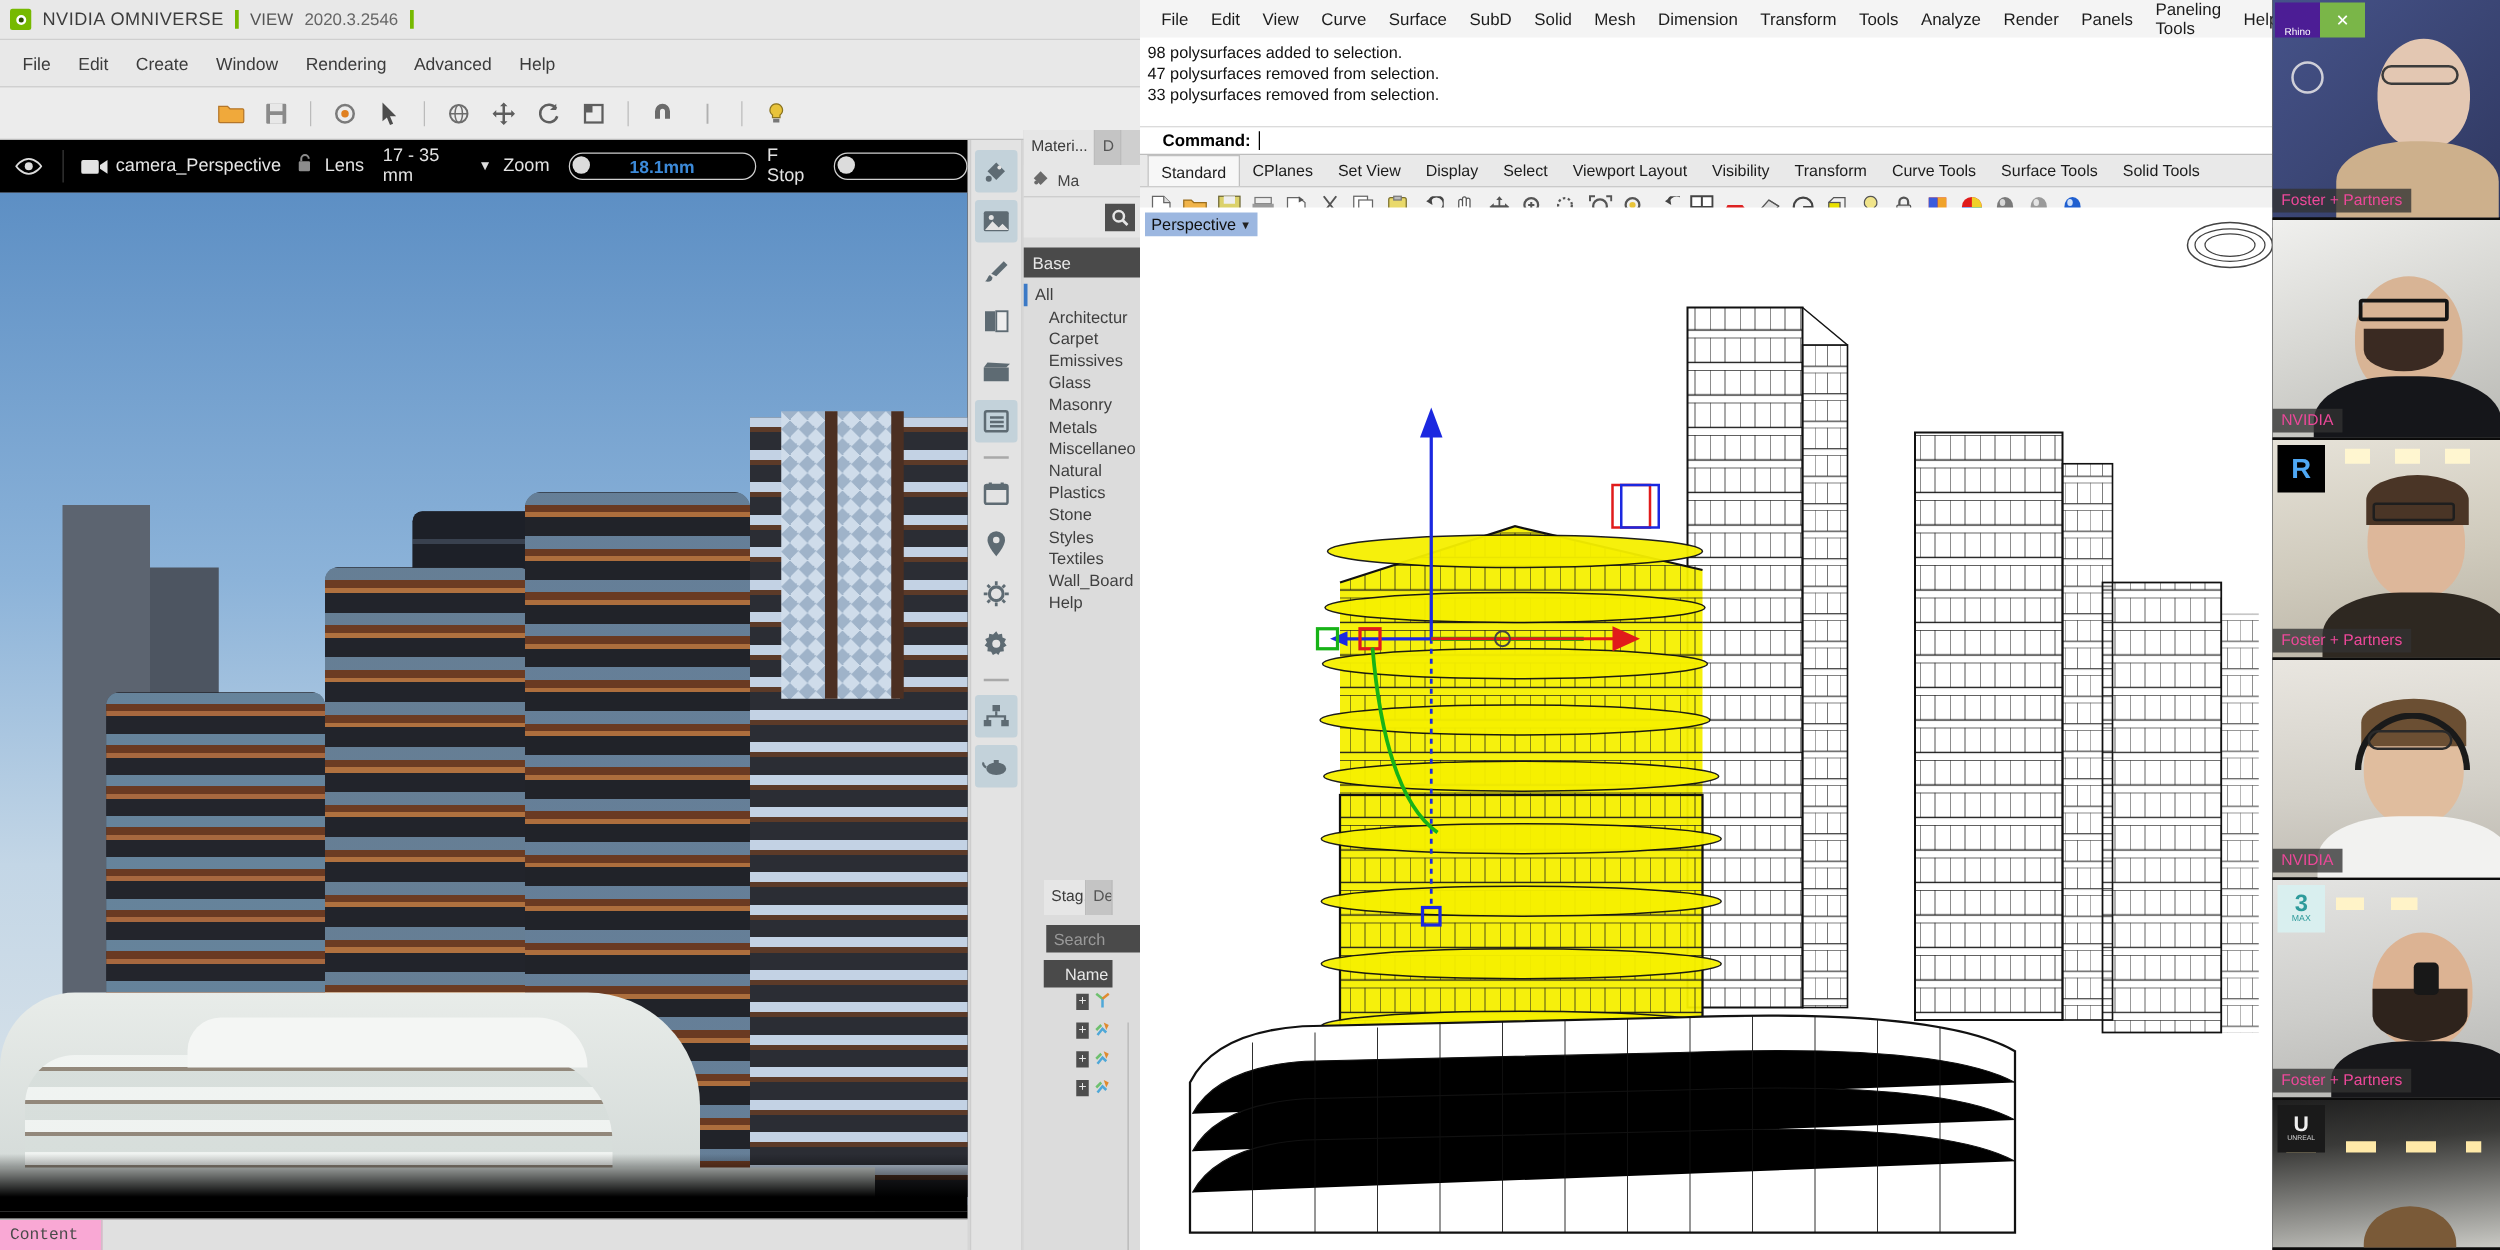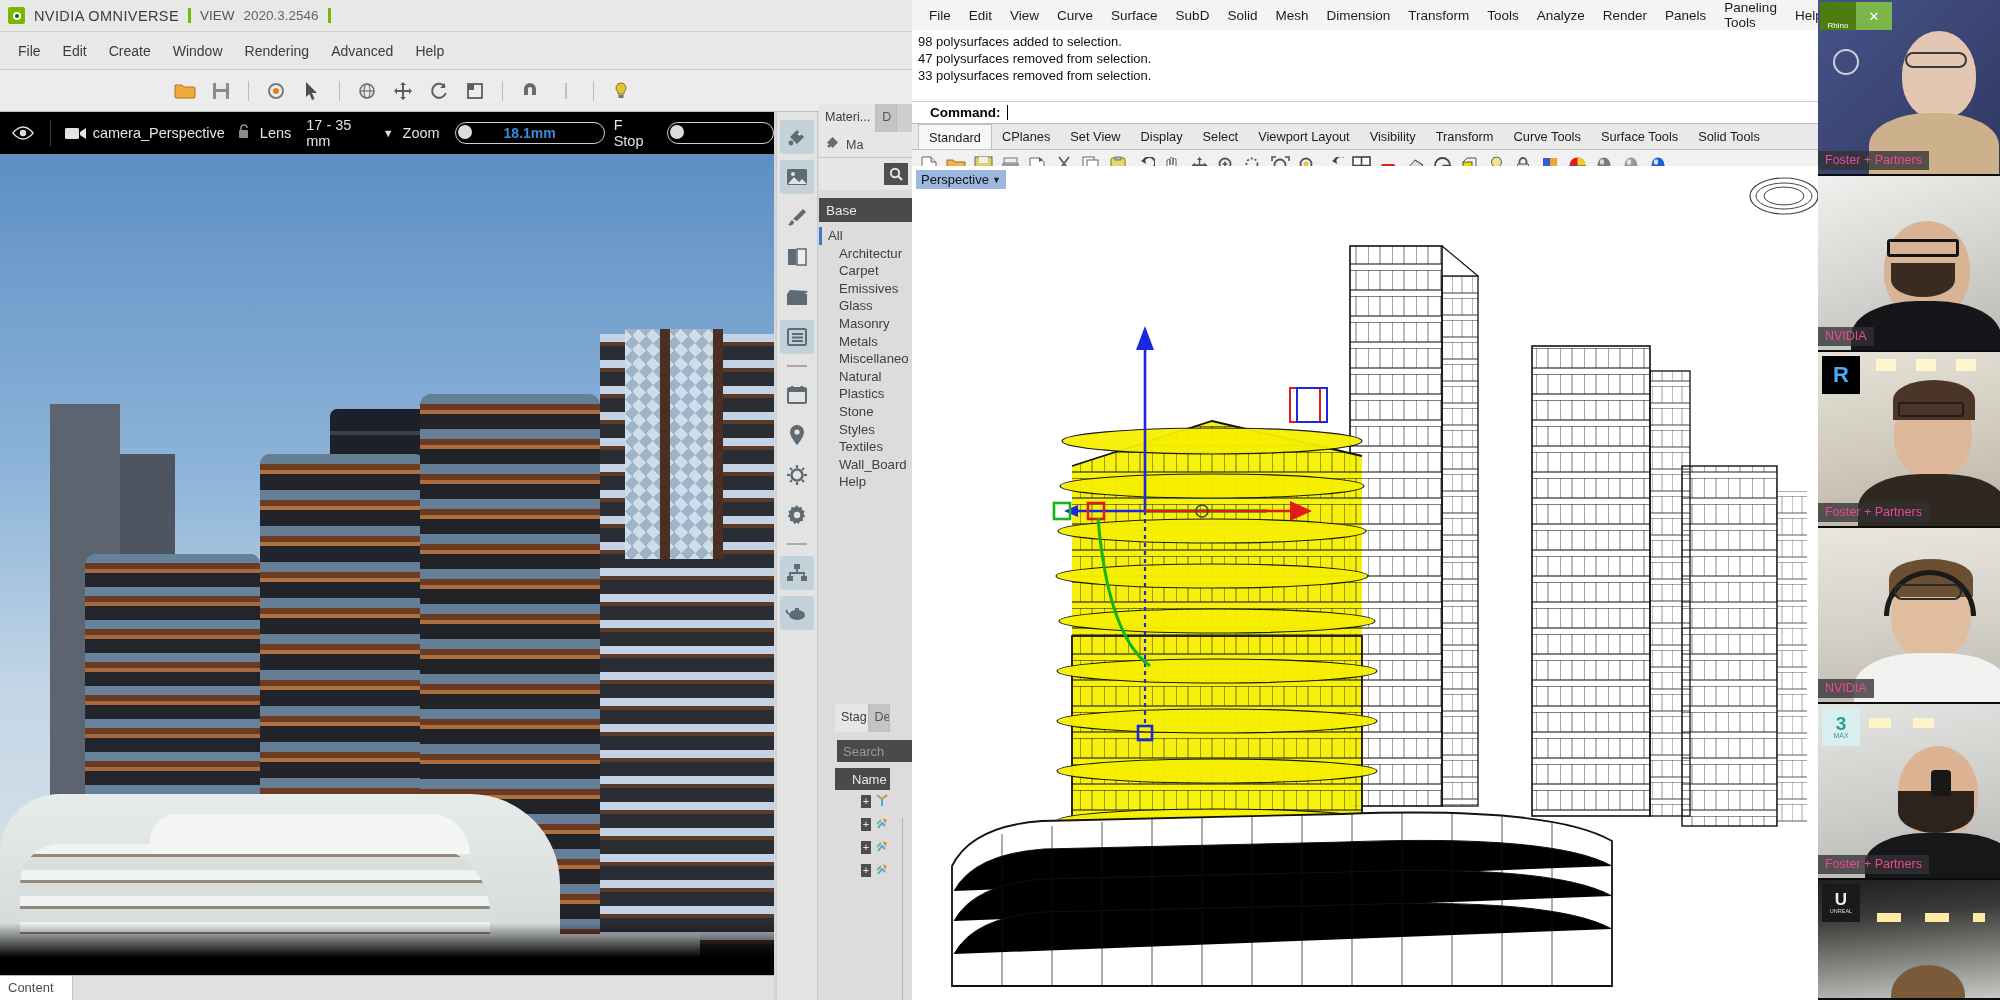--- a/index.html
+++ b/index.html
@@ -56,21 +56,21 @@
   .sky { position:absolute; inset:0;
     background:linear-gradient(#5d8fc4 0%, #8cb3d9 38%, #c3d6e6 66%, #dfe6ea 100%); }
   #vp-fade { position:absolute; left:0; right:0; bottom:0; height:46px;
     background:linear-gradient(rgba(0,0,0,0), #000 75%); }
   #vp-black { position:absolute; left:0; top:969px; width:774px; height:6px; background:#000;}
 
   
   #content-tabbar { position:absolute; left:0; top:975px; width:774px; height:25px;
     background:#e0e0e0; border-top:1px solid #b9b9b9; display:flex; align-items:flex-start; }
   #content-tab { font-size:13px; color:#4a4a4a; padding:4px 18px 0 8px;
-    background:#ffffff; height:25px; border-right:1px solid #c4c4c4; }
+    background:#f9a8d4; height:25px; border-right:1px solid #c4c4c4;font-family:Liberation Mono, monospace; }
 
   
   #rail { position:absolute; left:776px; top:112px; width:42px; height:888px;
     background:#e3e3e3; border-left:1px solid #cdcdcd; border-right:1px solid #cdcdcd;
     display:flex; flex-direction:column; align-items:center; padding-top:8px; gap:6px; }
   .rail-ico { width:34px; height:34px; border-radius:3px; display:flex;
     align-items:center; justify-content:center; color:#5e6b73; }
   .rail-ico.sel { background:#c3d2da; }
   .rail-sep { width:20px; height:2px; background:#a9a9a9; margin:5px 0; }
 
@@ -857,21 +857,21 @@
 
   <div id="calls">
 
     <div class="tile">
       <div class="bg" style="background:linear-gradient(135deg,#46538a 0%,#3b4675 50%,#2f3760 100%);"></div>
       <div style="position:absolute;left:46%;top:18%;width:74px;height:88px;background:#e3c7b2;border-radius:50% 50% 45% 45%;"></div>
       <div style="position:absolute;left:28%;top:65%;width:130px;height:70px;background:#cdb08c;border-radius:46% 46% 0 0;"></div>
       <div style="position:absolute;left:48%;top:30%;width:62px;height:16px;border:2.5px solid #3b3b3b;border-radius:10px;"></div>
       <div style="position:absolute;left:8%;top:28%;width:26px;height:26px;border:2px solid #cfcfd8;border-radius:50%;"></div>
       <div class="badge" style="left:2px;top:2px;width:72px;height:28px;display:flex;">
-        <span style="width:36px;height:28px;background:#4d7c0f;color:#fff;font-size:8px;display:flex;align-items:flex-end;justify-content:center;">Rhino</span>
+        <span style="width:36px;height:28px;background:#4c1d95;color:#fff;font-size:8px;display:flex;align-items:flex-end;justify-content:center;">Rhino</span>
         <span style="width:36px;height:28px;background:#7ab648;display:flex;align-items:center;justify-content:center;color:#fff;font-size:13px;">✕</span>
       </div>
       <div class="namebar">Foster + Partners</div>
     </div>
 
     <div class="tile">
       <div class="bg" style="background:linear-gradient(160deg,#f0f0ee 0%,#d8d8d4 45%,#b9b9b4 100%);"></div>
       <div style="position:absolute;left:36%;top:26%;width:86px;height:96px;background:#d8b495;border-radius:50% 50% 44% 44%;"></div>
       <div style="position:absolute;left:18%;top:72%;width:150px;height:80px;background:#15161a;border-radius:44% 44% 0 0;"></div>
       <div style="position:absolute;left:38%;top:36%;width:72px;height:18px;border:3px solid #141414;border-radius:3px;"></div>

